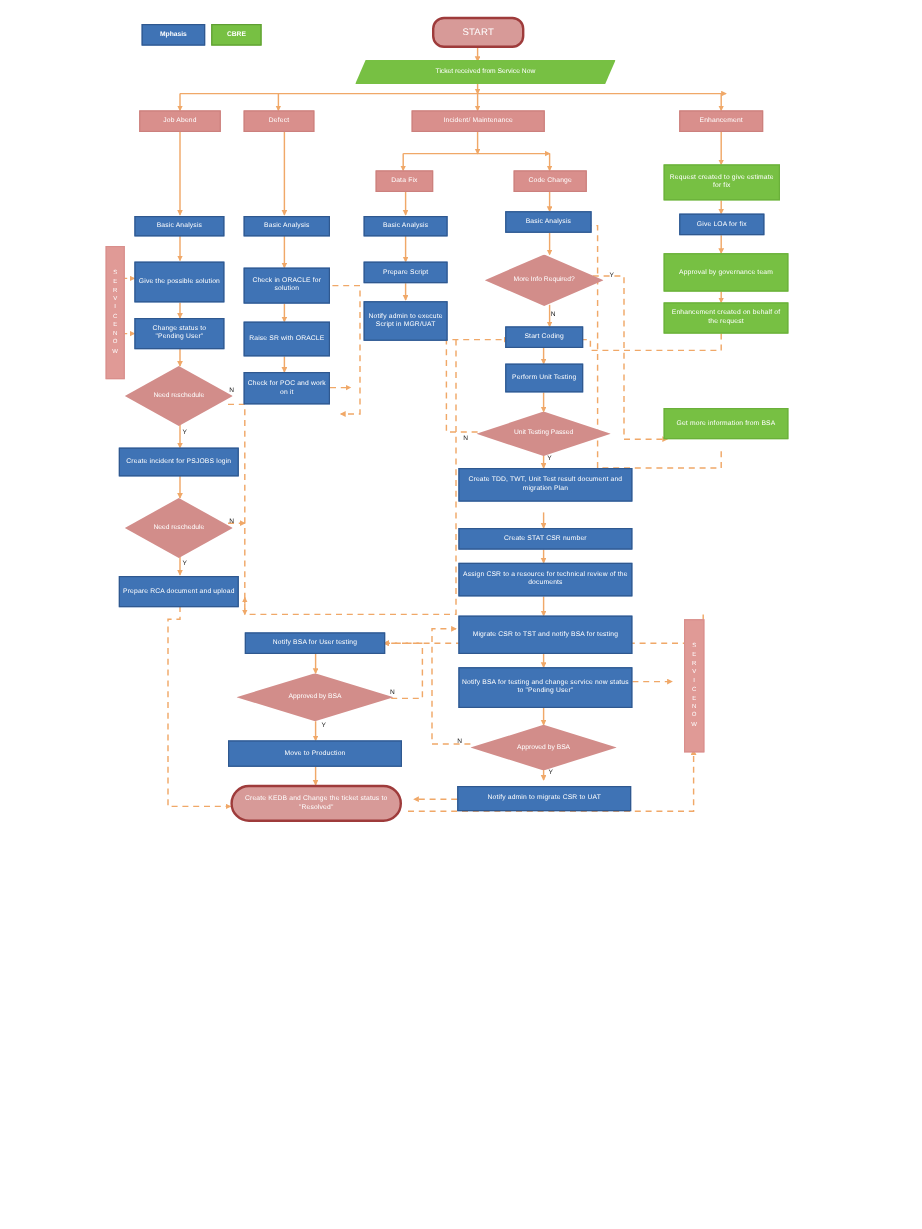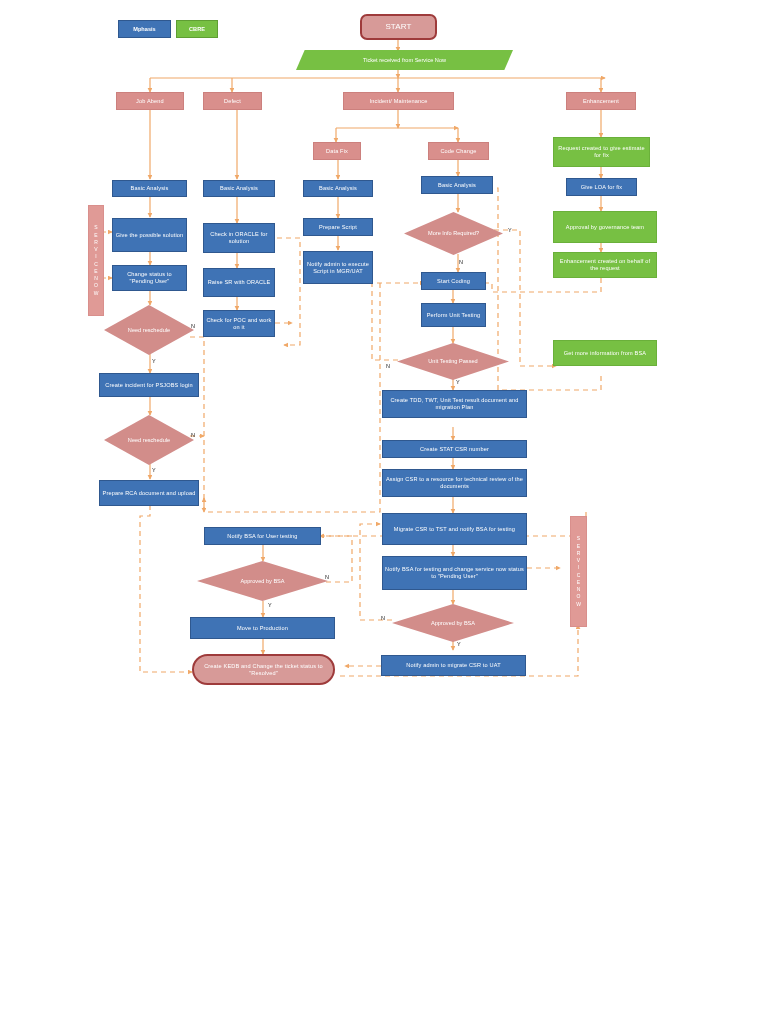--- a/index.html
+++ b/index.html
@@ -160,21 +160,21 @@
 
       <path d="M150,505 L150,516 L140,516 L140,672 L192,672" marker-end="url(#ah)"></path>
 
       <path d="M586,512 L586,536 L320,536" marker-end="url(#ah)"></path>
     </g>
   </svg>
 
   <div class="chip blue" style="left:118px;top:20px;width:53px;height:18px;">Mphasis</div>
   <div class="chip green" style="left:176px;top:20px;width:42px;height:18px;">CBRE</div>
 
-  <div class="node start" style="left:360px;top:14px;width:77px;height:26px;">START</div>
+  <div class="node start" style="left:360px;top:14px;width:77px;height:26px;border-radius:10px;">START</div>
 
   <div class="para" style="left:296px;top:50px;width:217px;height:20px;">
     <div class="pshape"></div>
     <div class="ptxt">Ticket received from Service Now</div>
   </div>
 
   <div class="node rose" style="left:116px;top:92px;width:68px;height:18px;">Job Abend</div>
   <div class="node rose" style="left:203px;top:92px;width:59px;height:18px;">Defect</div>
   <div class="node rose" style="left:343px;top:92px;width:111px;height:18px;">Incident/ Maintenance</div>
   <div class="node rose" style="left:566px;top:92px;width:70px;height:18px;">Enhancement</div>

